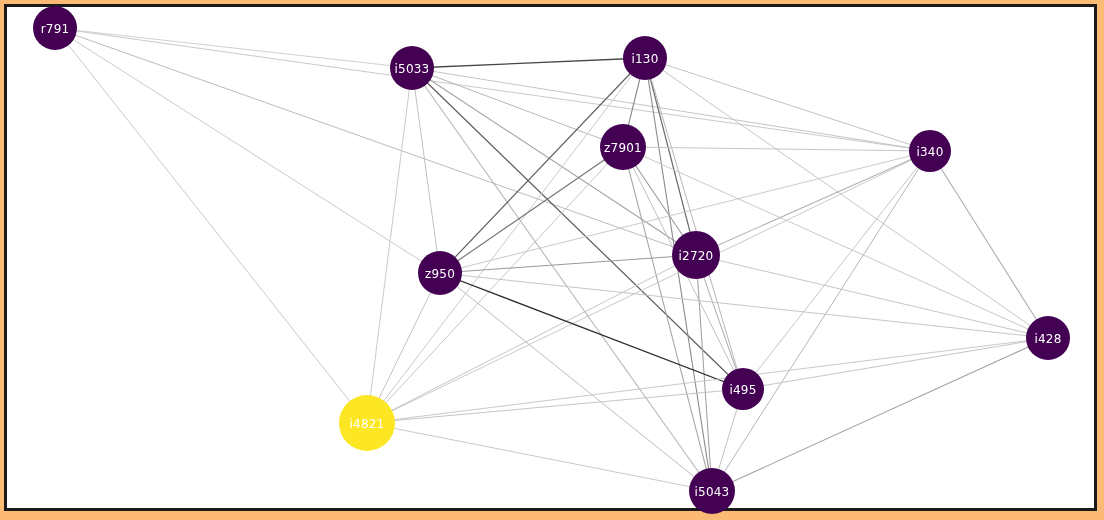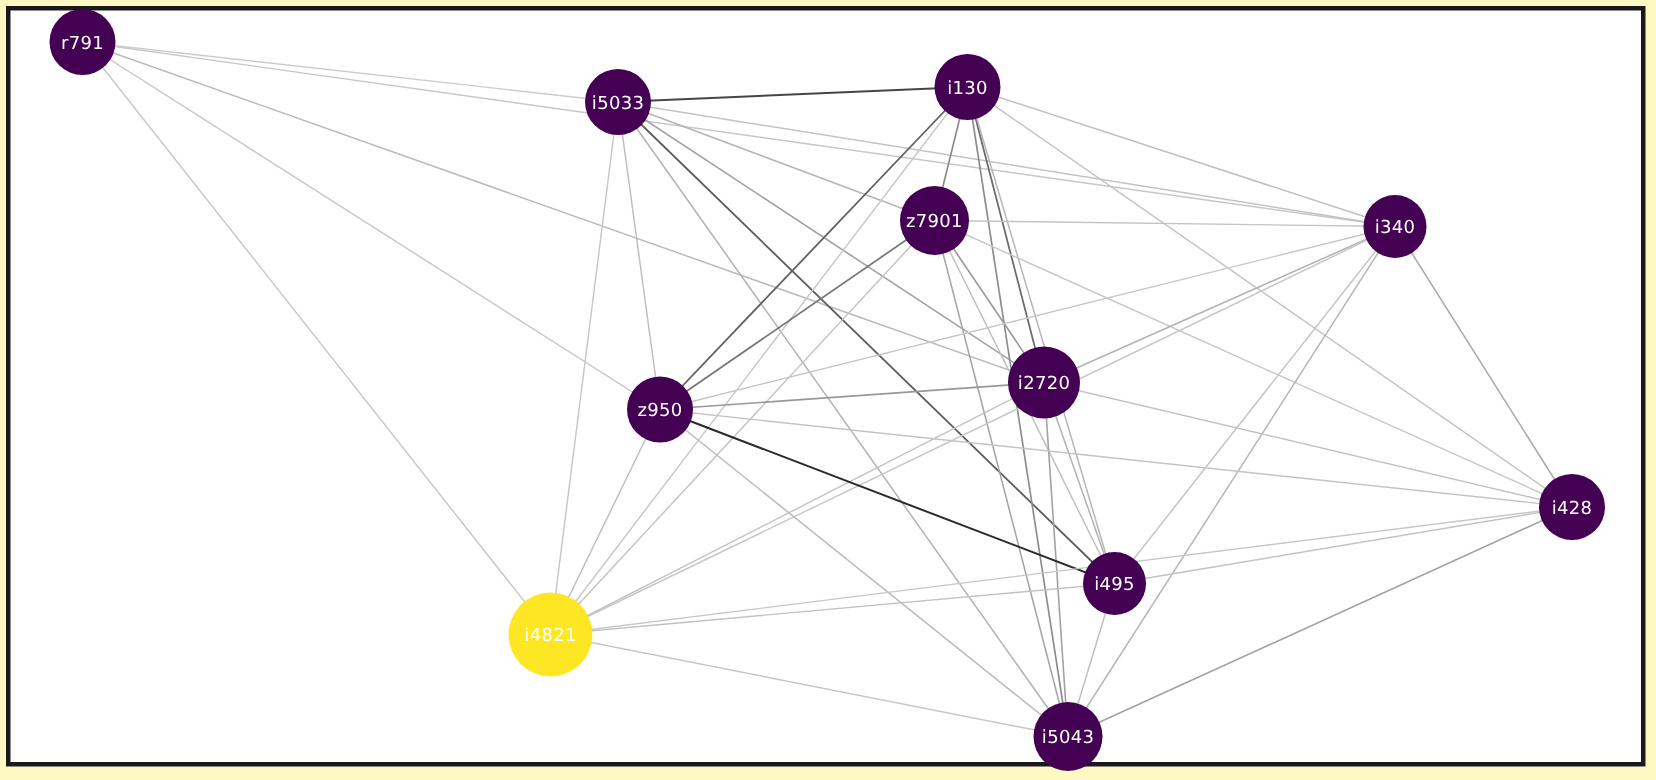--- a/index.html
+++ b/index.html
@@ -4,21 +4,21 @@
 <style>
   html, body {
     margin: 0;
     padding: 0;
     background: #ffffff;
   }
   #canvas-wrap {
     position: relative;
     width: 1104px;
     height: 520px;
-    background: #fef9c3;
+    background: #fdba74;
     font-family: "DejaVu Sans", sans-serif;
     overflow: hidden;
   }
   #plot-frame {
     position: absolute;
     left: 4px;
     top: 4px;
     width: 1093px;
     height: 507px;
     background: #ffffff;

